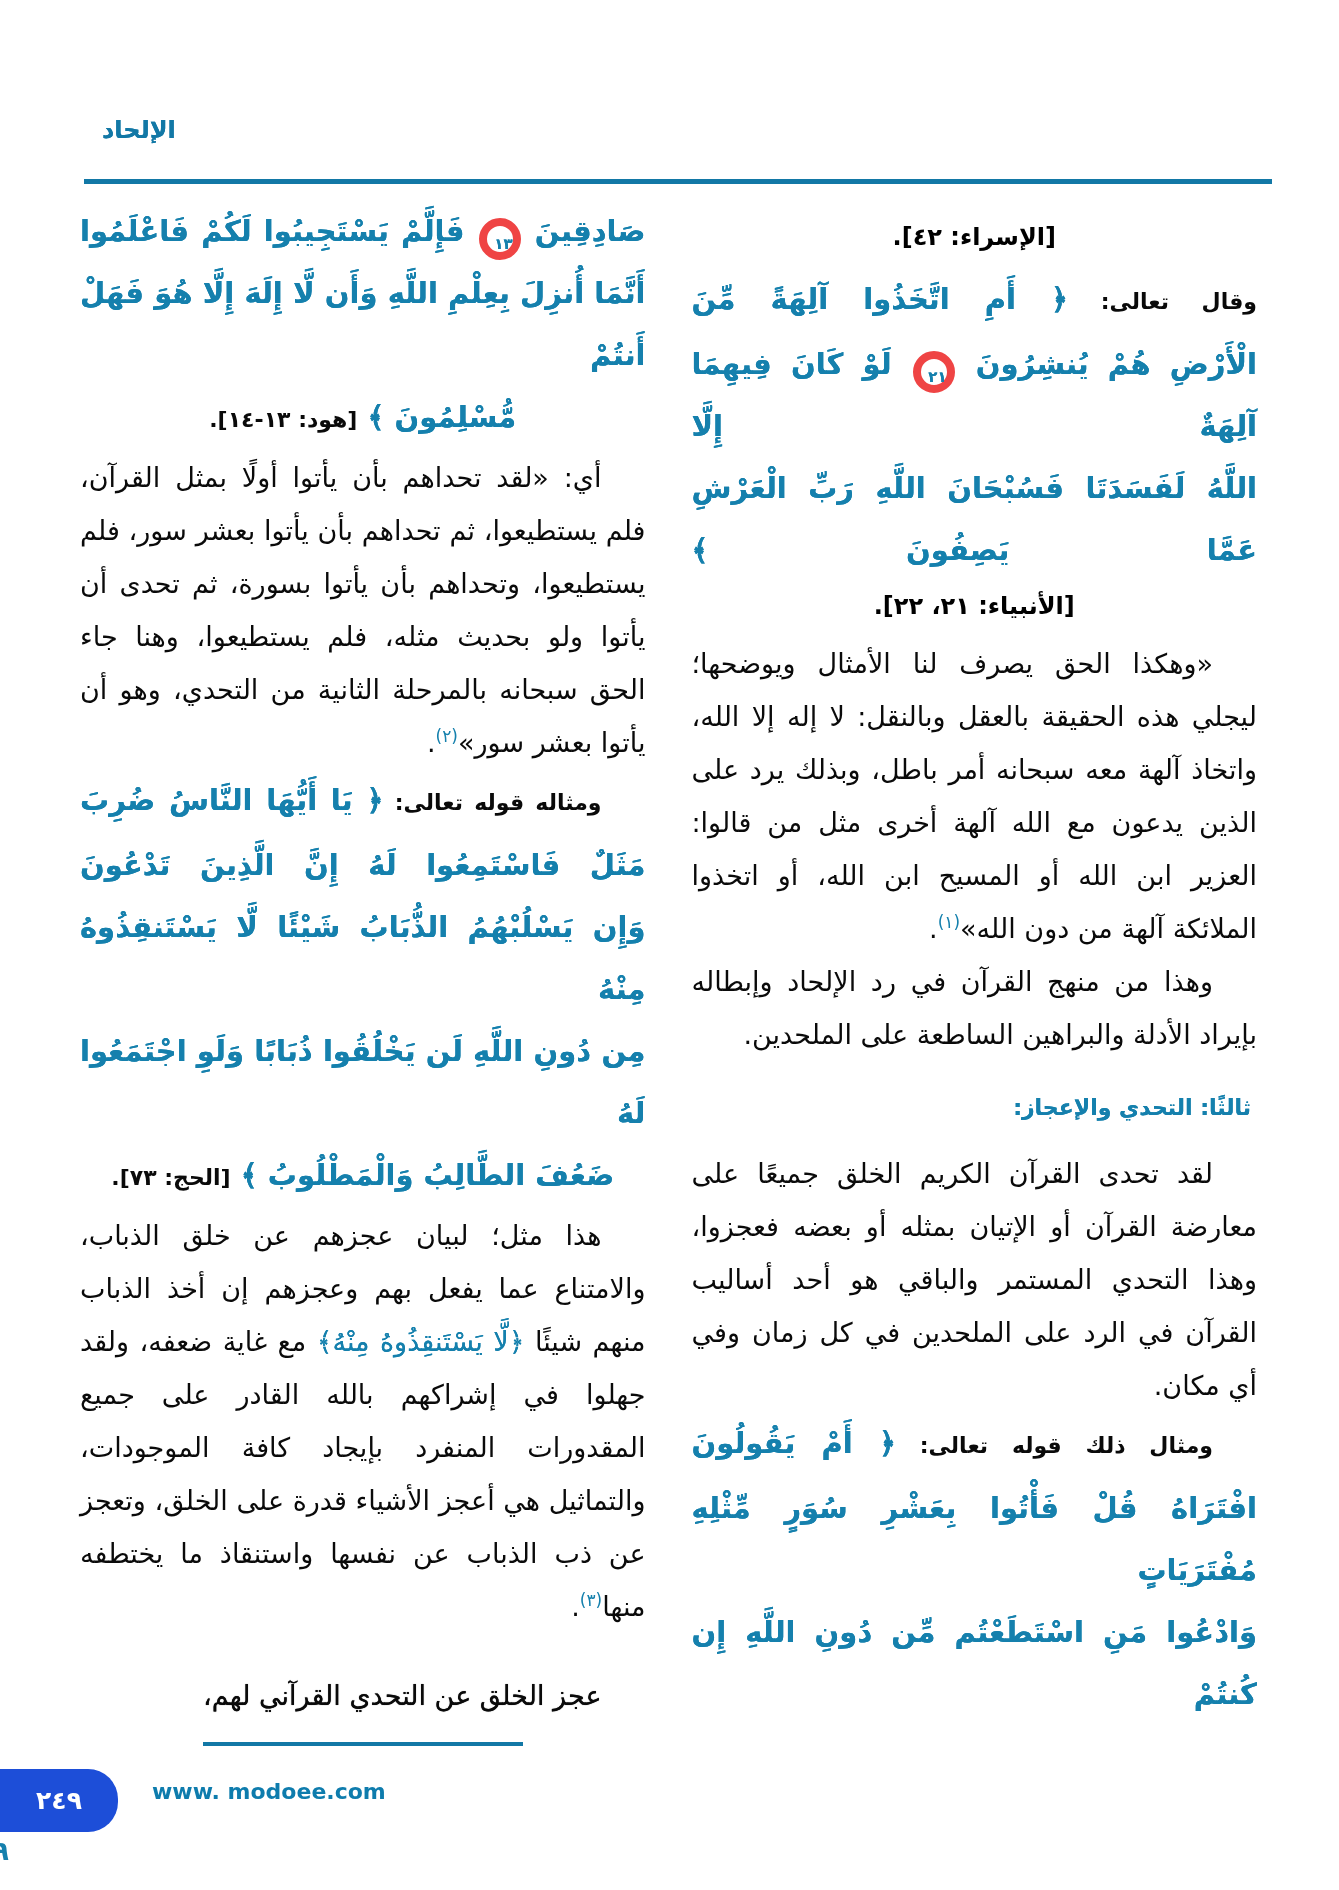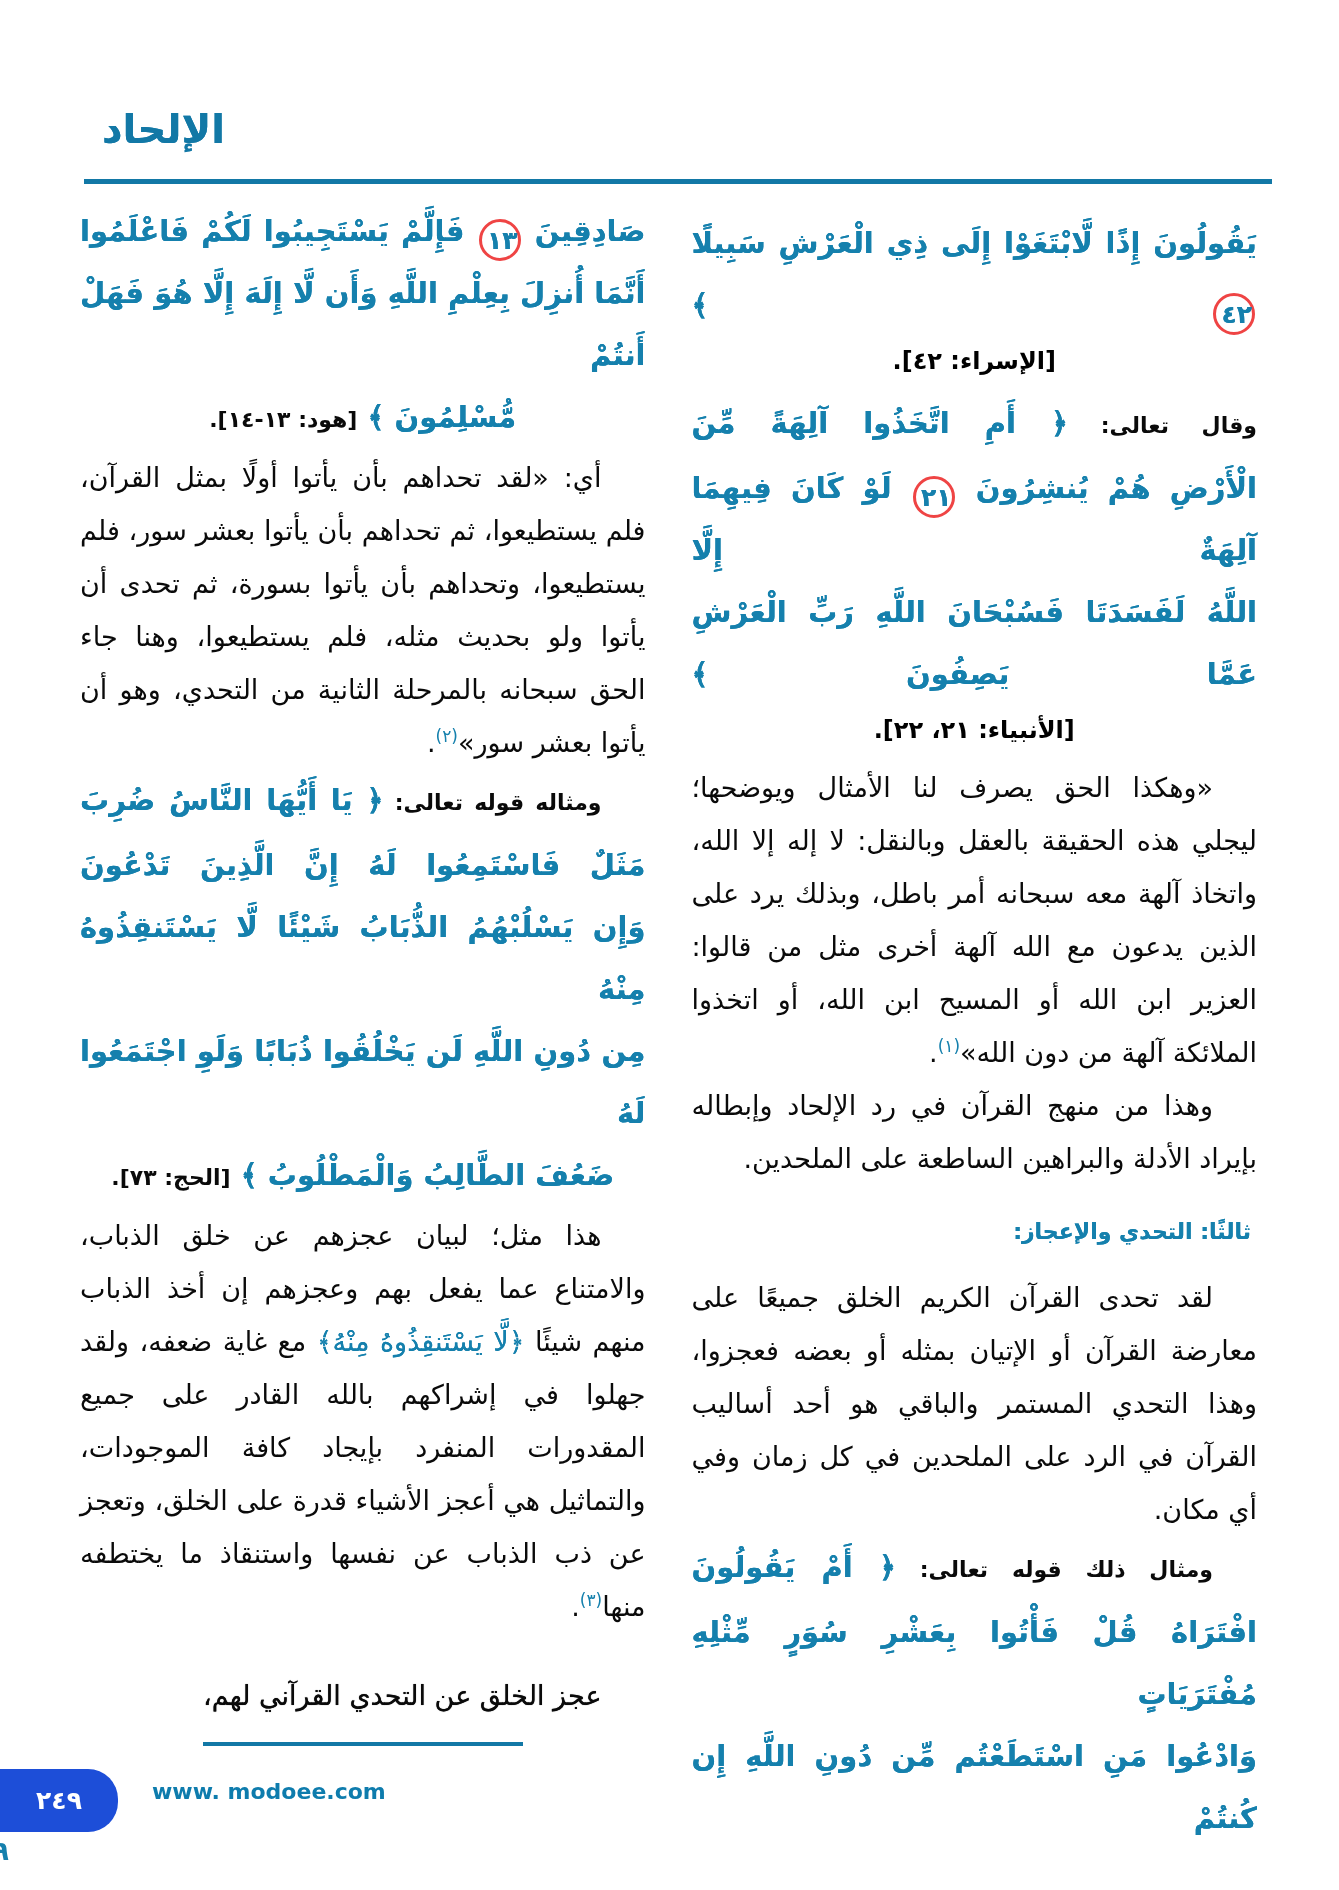--- a/index.html
+++ b/index.html
@@ -9,22 +9,22 @@
     background: #ffffff;
     font-family: "DejaVu Sans", sans-serif;
     direction: rtl;
     position: relative;
     overflow: hidden;
     color: #0a0a0a;
   }
 
   
   .header-title {
-    position: absolute; left: 102px; top: 106px;
-    font-size: 40px; font-weight: 700; color: #1278A6;
+    position: absolute; left: 102px; top: 116px;
+    font-size: 24px; font-weight: 700; color: #1278A6;
     text-shadow: 0 0 0.6px #1278A6;
   }
   .header-rule {
     position: absolute; left: 84px; top: 179px;
     width: 1188px; height: 5px; background: #1278A6;
   }
 
   
   .columns {
     position: absolute; top: 200px; left: 80px; right: 82px;
@@ -39,22 +39,22 @@
     font-size: 29px; line-height: 62px; font-weight: 700;
     color: #1580AD;
     text-align: justify; text-align-last: justify;
     text-shadow: 0 0 0.5px #1580AD;
   }
   .qline.center { text-align: center; text-align-last: center; }
   .qline .black { color: #0a0a0a; font-size: 22px; text-shadow: none; }
 
   .ayah-num {
     display: inline-block; width: 42px; height: 42px; line-height: 37px;
-    border: 3px solid #ef4444; border-radius: 50%;
-    text-align: center; font-size: 25px; color: #1580AD;
+    border: 8px solid #ef4444; border-radius: 50%;
+    text-align: center; font-size: 15px; color: #1580AD;
     vertical-align: -8px; margin: 0 2px;
   }
 
   .refline {
     font-size: 24px; line-height: 46px; font-weight: 700; color: #000;
     text-align: center; text-align-last: center; margin: 2px 0 8px;
   }
 
   
   .body {
@@ -97,25 +97,20 @@
 </head>
 <body>
 
 <div class="header-title">الإلحاد</div>
 <div class="header-rule"></div>
 
 <div class="columns">
 
   <div class="col col-right">
 
-    <div class="qline">
-      <span class="q">يَقُولُونَ إِذًا لَّابْتَغَوْا إِلَى ذِي الْعَرْشِ سَبِيلًا</span>
-      <span class="ayah-num">٤٢</span>
-      <span class="q">﴾</span>
-    </div>
     <div class="refline">[الإسراء: ٤٢].</div>
 
     <div class="qline">
       <span class="black">وقال تعالى: </span><span class="q">﴿ أَمِ اتَّخَذُوا آلِهَةً مِّنَ</span>
     </div>
     <div class="qline">
       <span class="q">الْأَرْضِ هُمْ يُنشِرُونَ</span>
       <span class="ayah-num">٢١</span>
       <span class="q">لَوْ كَانَ فِيهِمَا آلِهَةٌ إِلَّا</span>
     </div>

